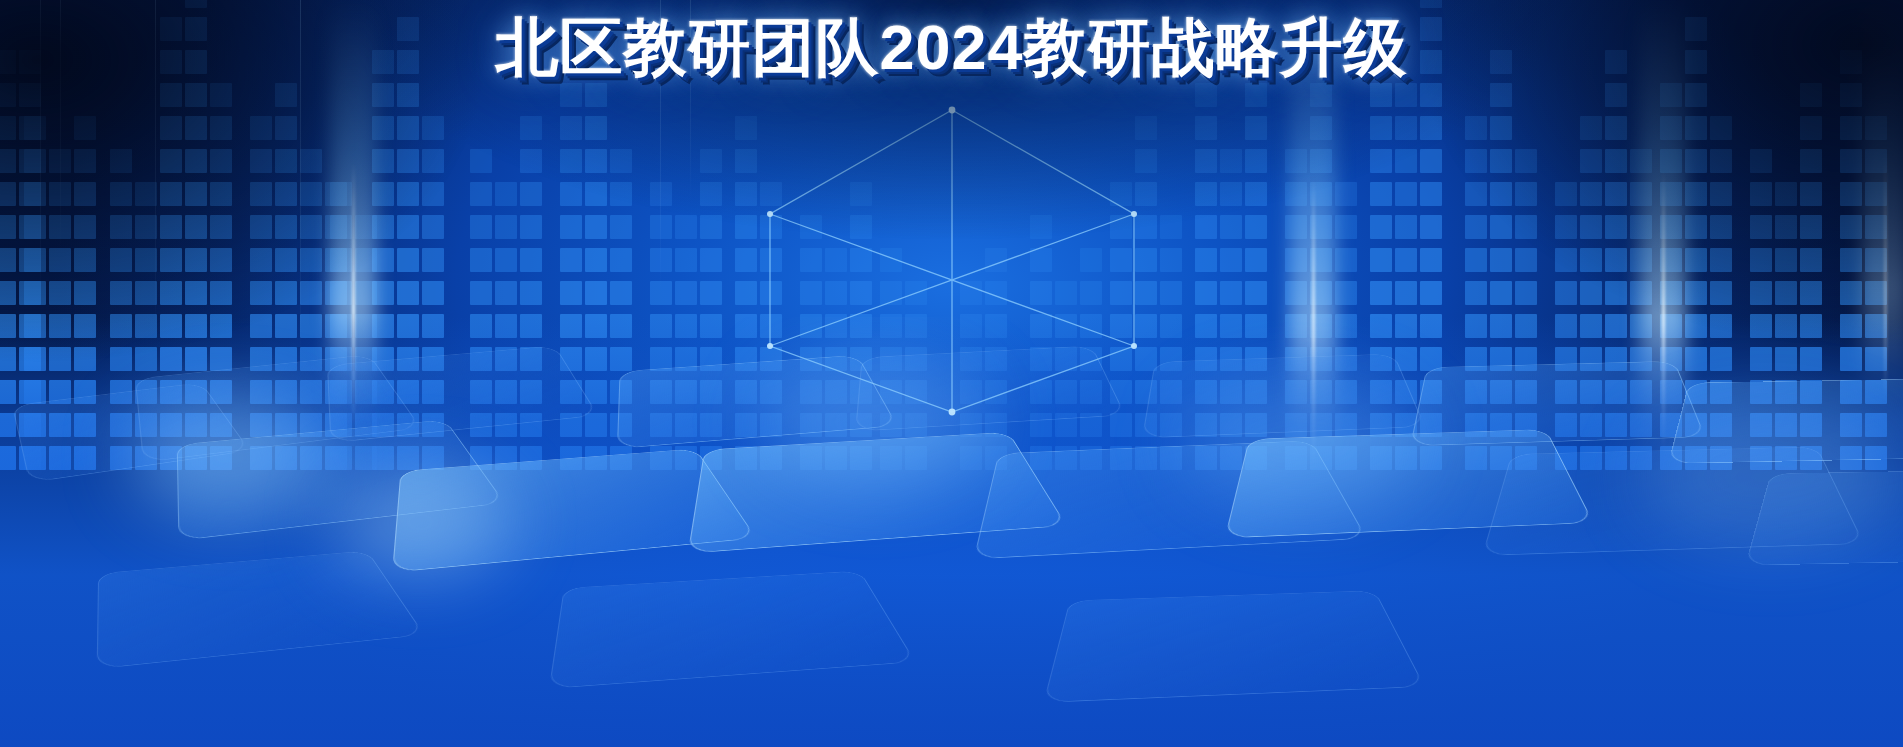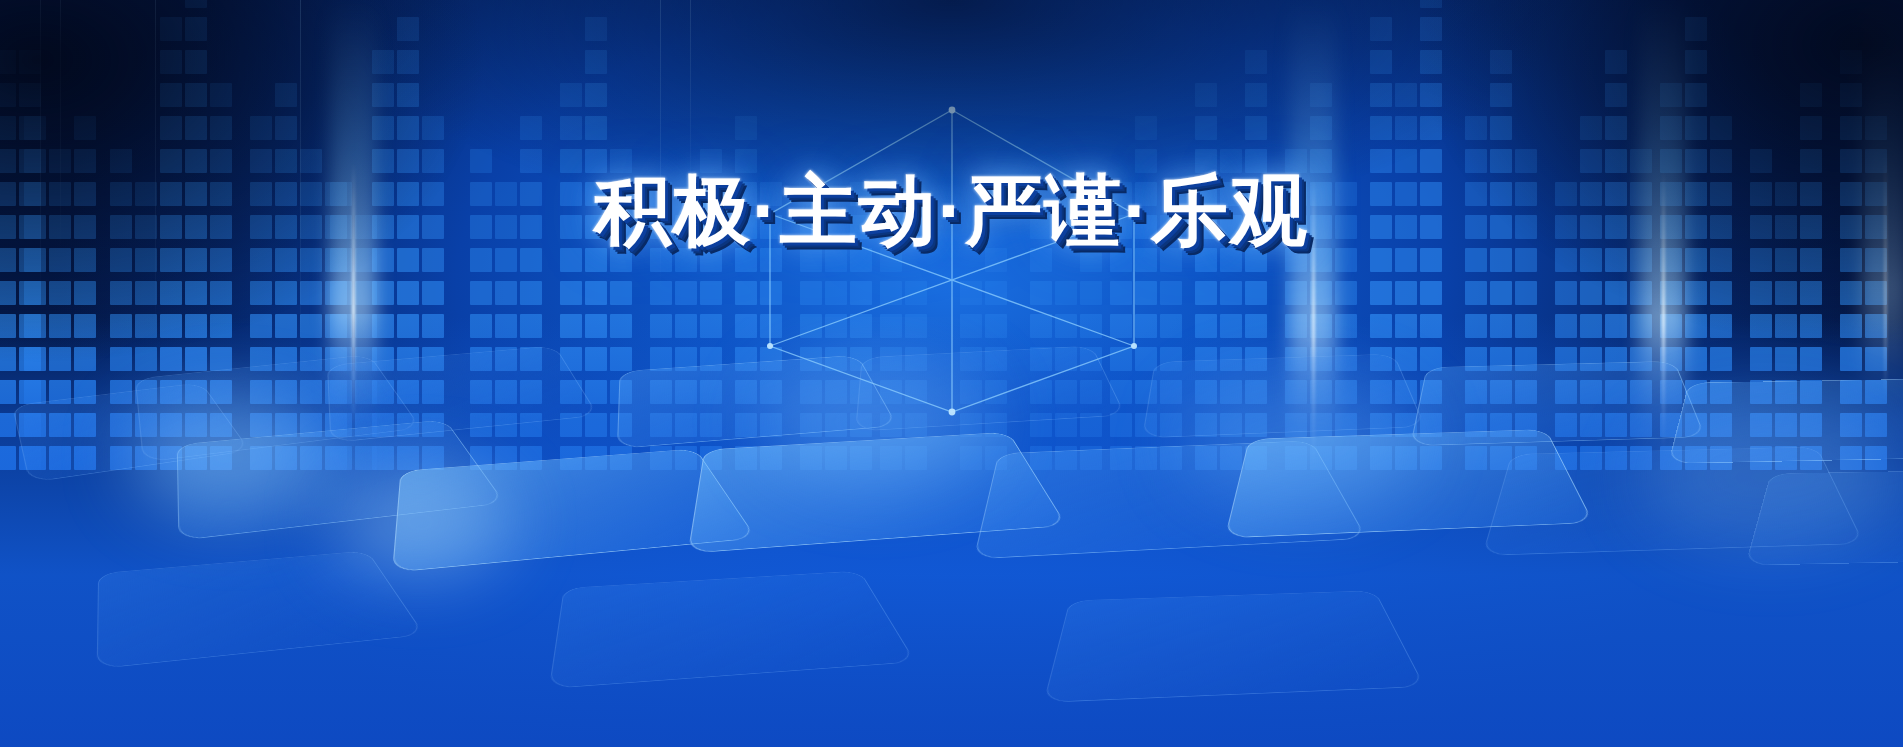--- a/index.html
+++ b/index.html
@@ -1071,18 +1071,18 @@
         <circle cx="210" cy="316" r="3.4"></circle>
         <circle cx="28" cy="250" r="3"></circle>
         <circle cx="28" cy="118" r="3"></circle>
       </g>
     </svg>
   </div>
 
   <div class="vignette"></div>
 
   <div class="content">
-    <div class="title-main">积极·主动·严谨·乐观</div>
-
+
+    <div class="title-sub">北区教研团队2024教研战略升级</div>
 
   </div>
 
 </div>
 
 </body></html>

